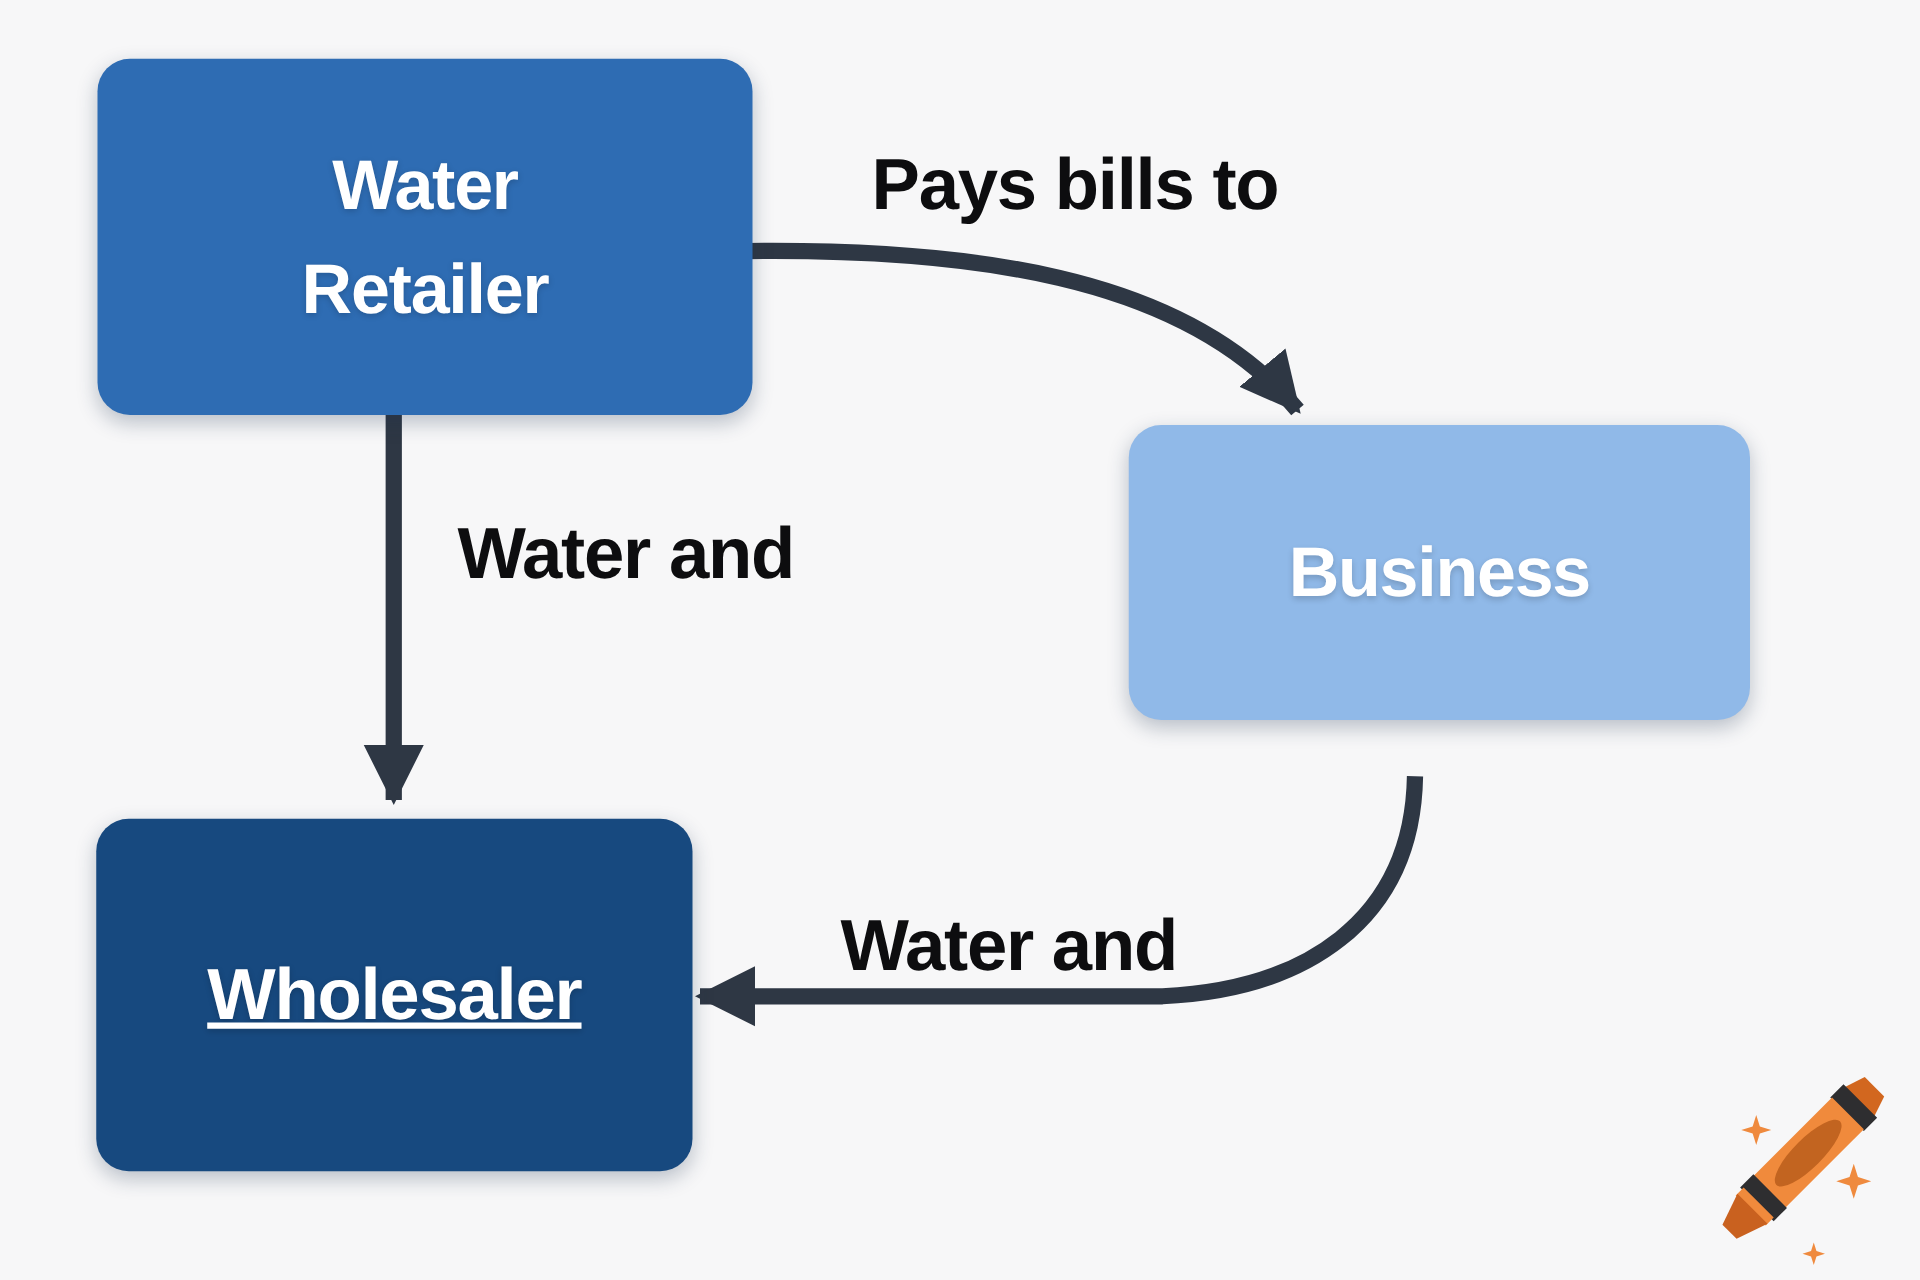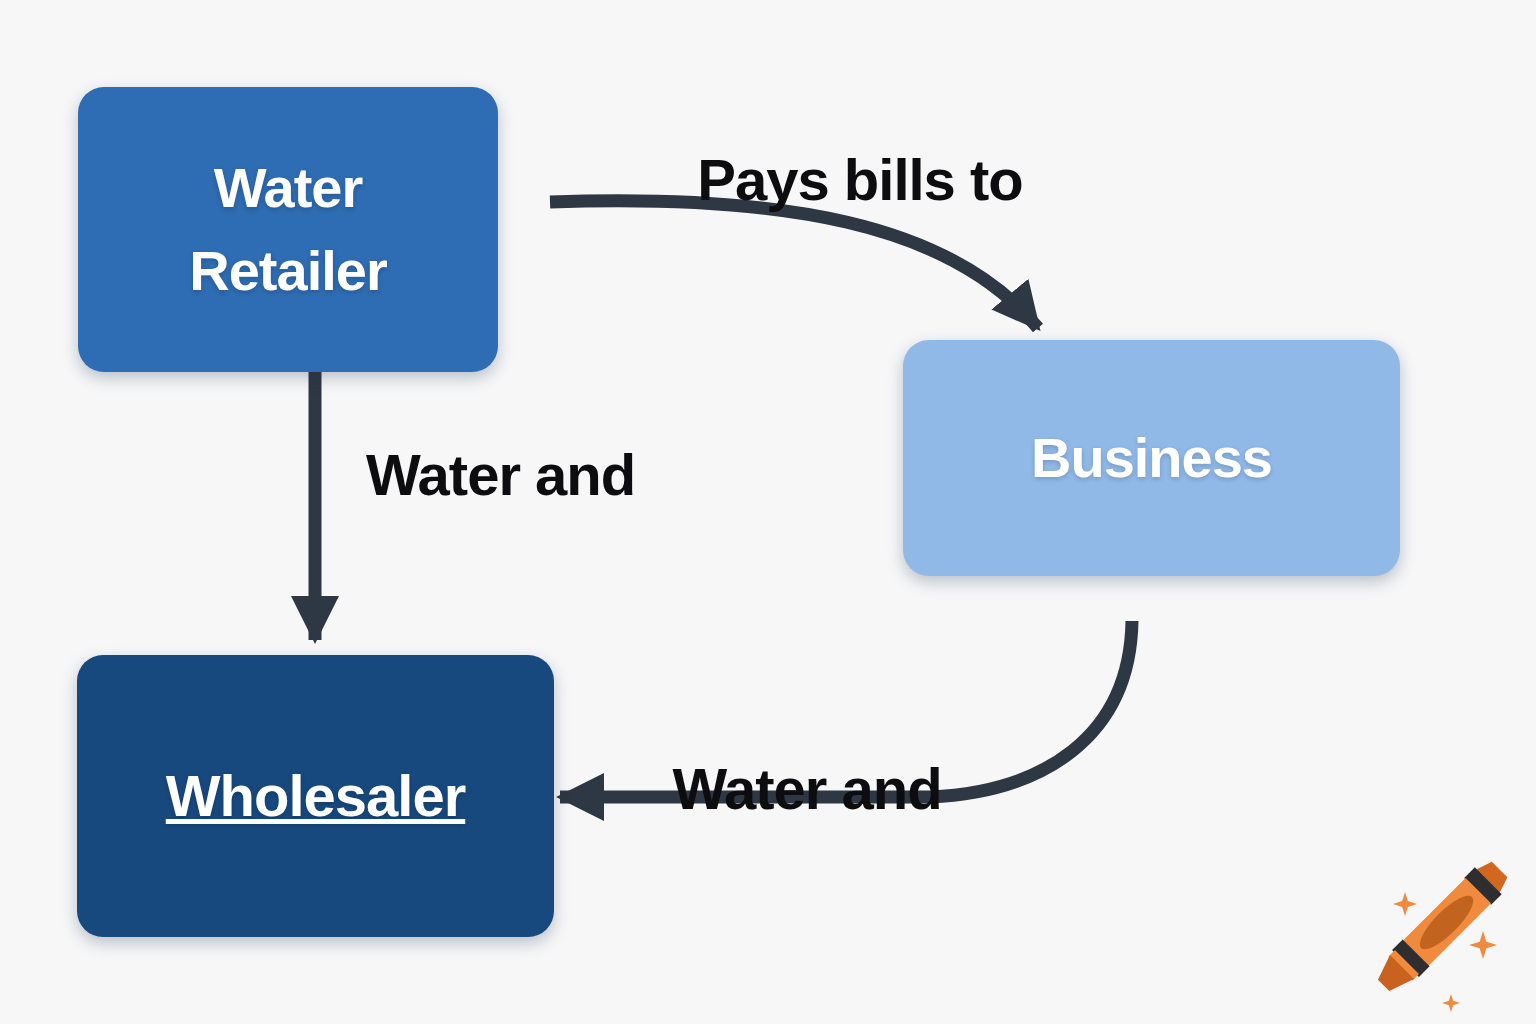--- a/index.html
+++ b/index.html
@@ -9,28 +9,28 @@
   }
   .layer{position:absolute;left:0;top:0;width:1536px;height:1024px;}
   .node{
     position:absolute;border-radius:26px;
     display:flex;flex-direction:column;align-items:center;justify-content:center;
     color:#ffffff;font-weight:700;font-size:56px;line-height:1.48;letter-spacing:-1px;
     box-shadow:0 6px 16px rgba(30,50,80,.28);
     text-shadow:0 2px 5px rgba(0,0,0,.18);
     text-align:center;
   }
-  .n-retailer{left:78px;top:47px;width:420px;height:285px;margin-top:40px;}
+  .n-retailer{left:78px;top:47px;width:524px;height:285px;}
   .n-customer{left:903px;top:340px;width:497px;height:236px;}
   .n-wholesaler{left:77px;top:655px;width:477px;height:282px;font-size:58px;text-decoration:underline;}
   .elabel{
     position:absolute;font-weight:700;color:#0d0d0f;
     font-size:58px;letter-spacing:-1px;white-space:nowrap;
   }
-  .elabel span{display:block;margin-top:32px;}
+  .elabel span{display:block;}
   .l-pays{left:650px;top:110px;width:420px;text-align:center;line-height:1.3;}
   .l-services{left:366px;top:404px;text-align:left;line-height:1.36;}
   .l-wastewater{left:592px;top:712px;width:430px;text-align:center;line-height:1.55;}
 </style>
 </head>
 <body>
 
 <div class="canvas" style="background: rgb(247, 247, 248);">
 
   <svg class="layer" viewBox="0 0 1536 1024">

